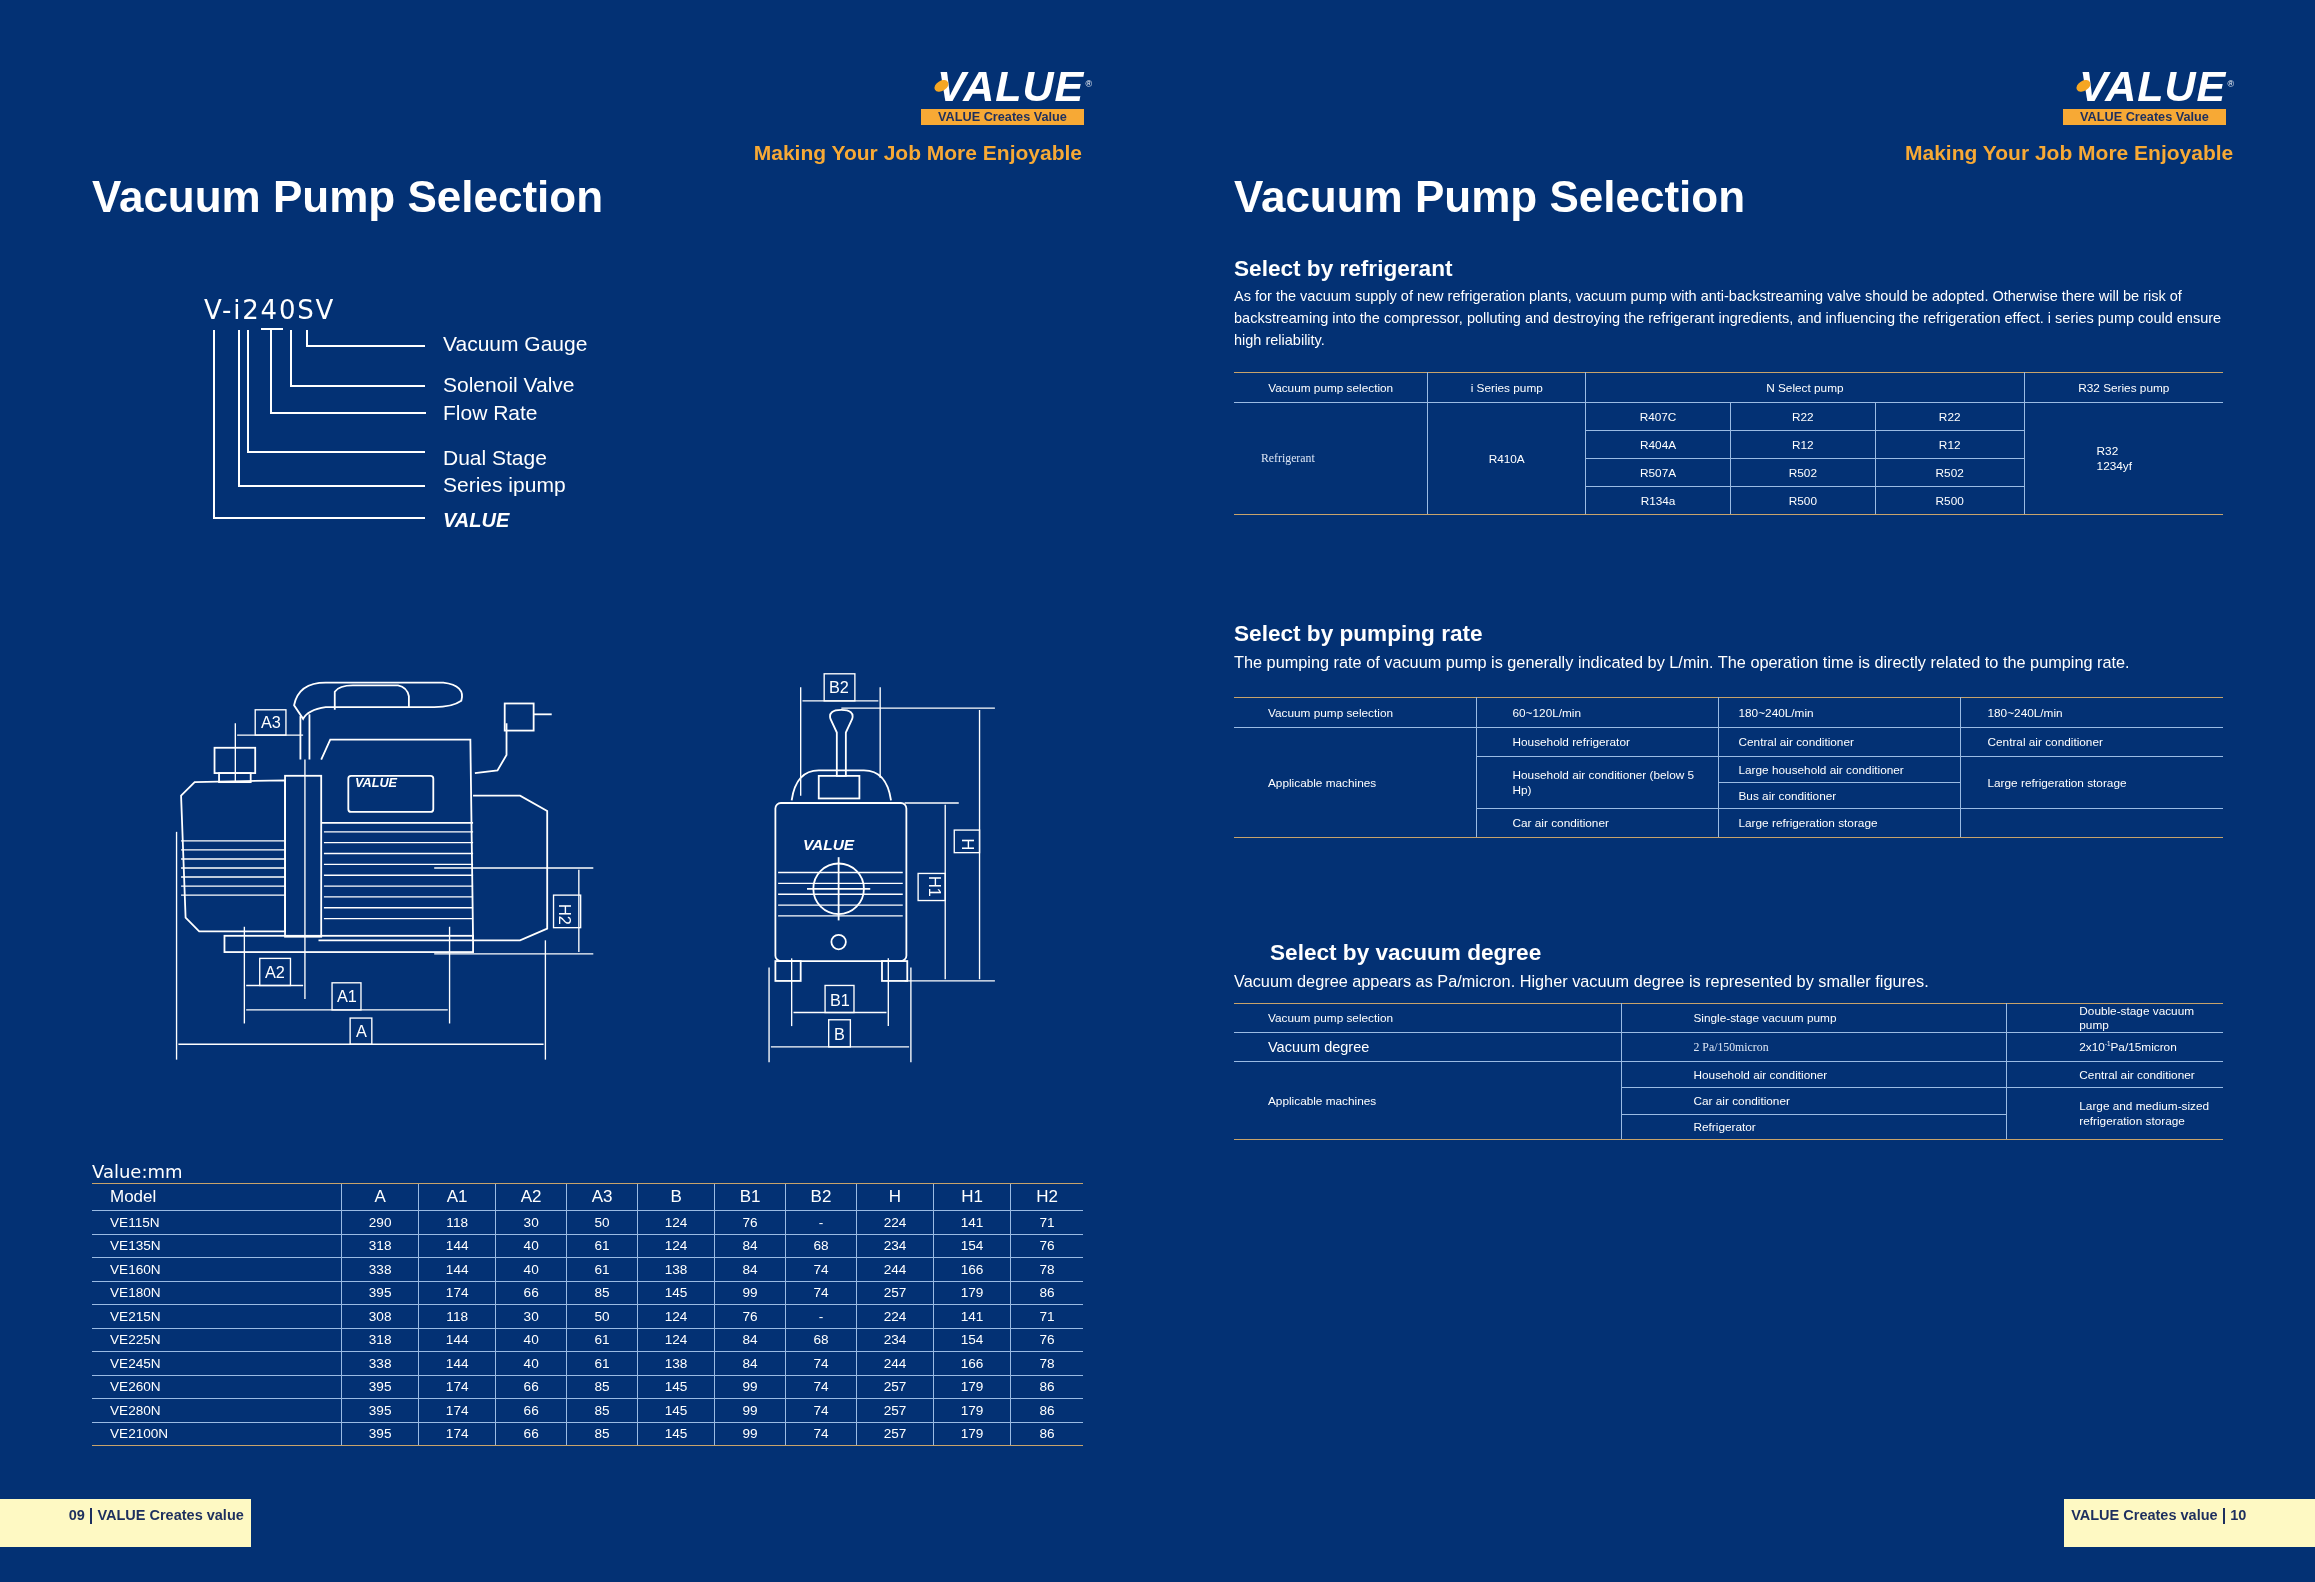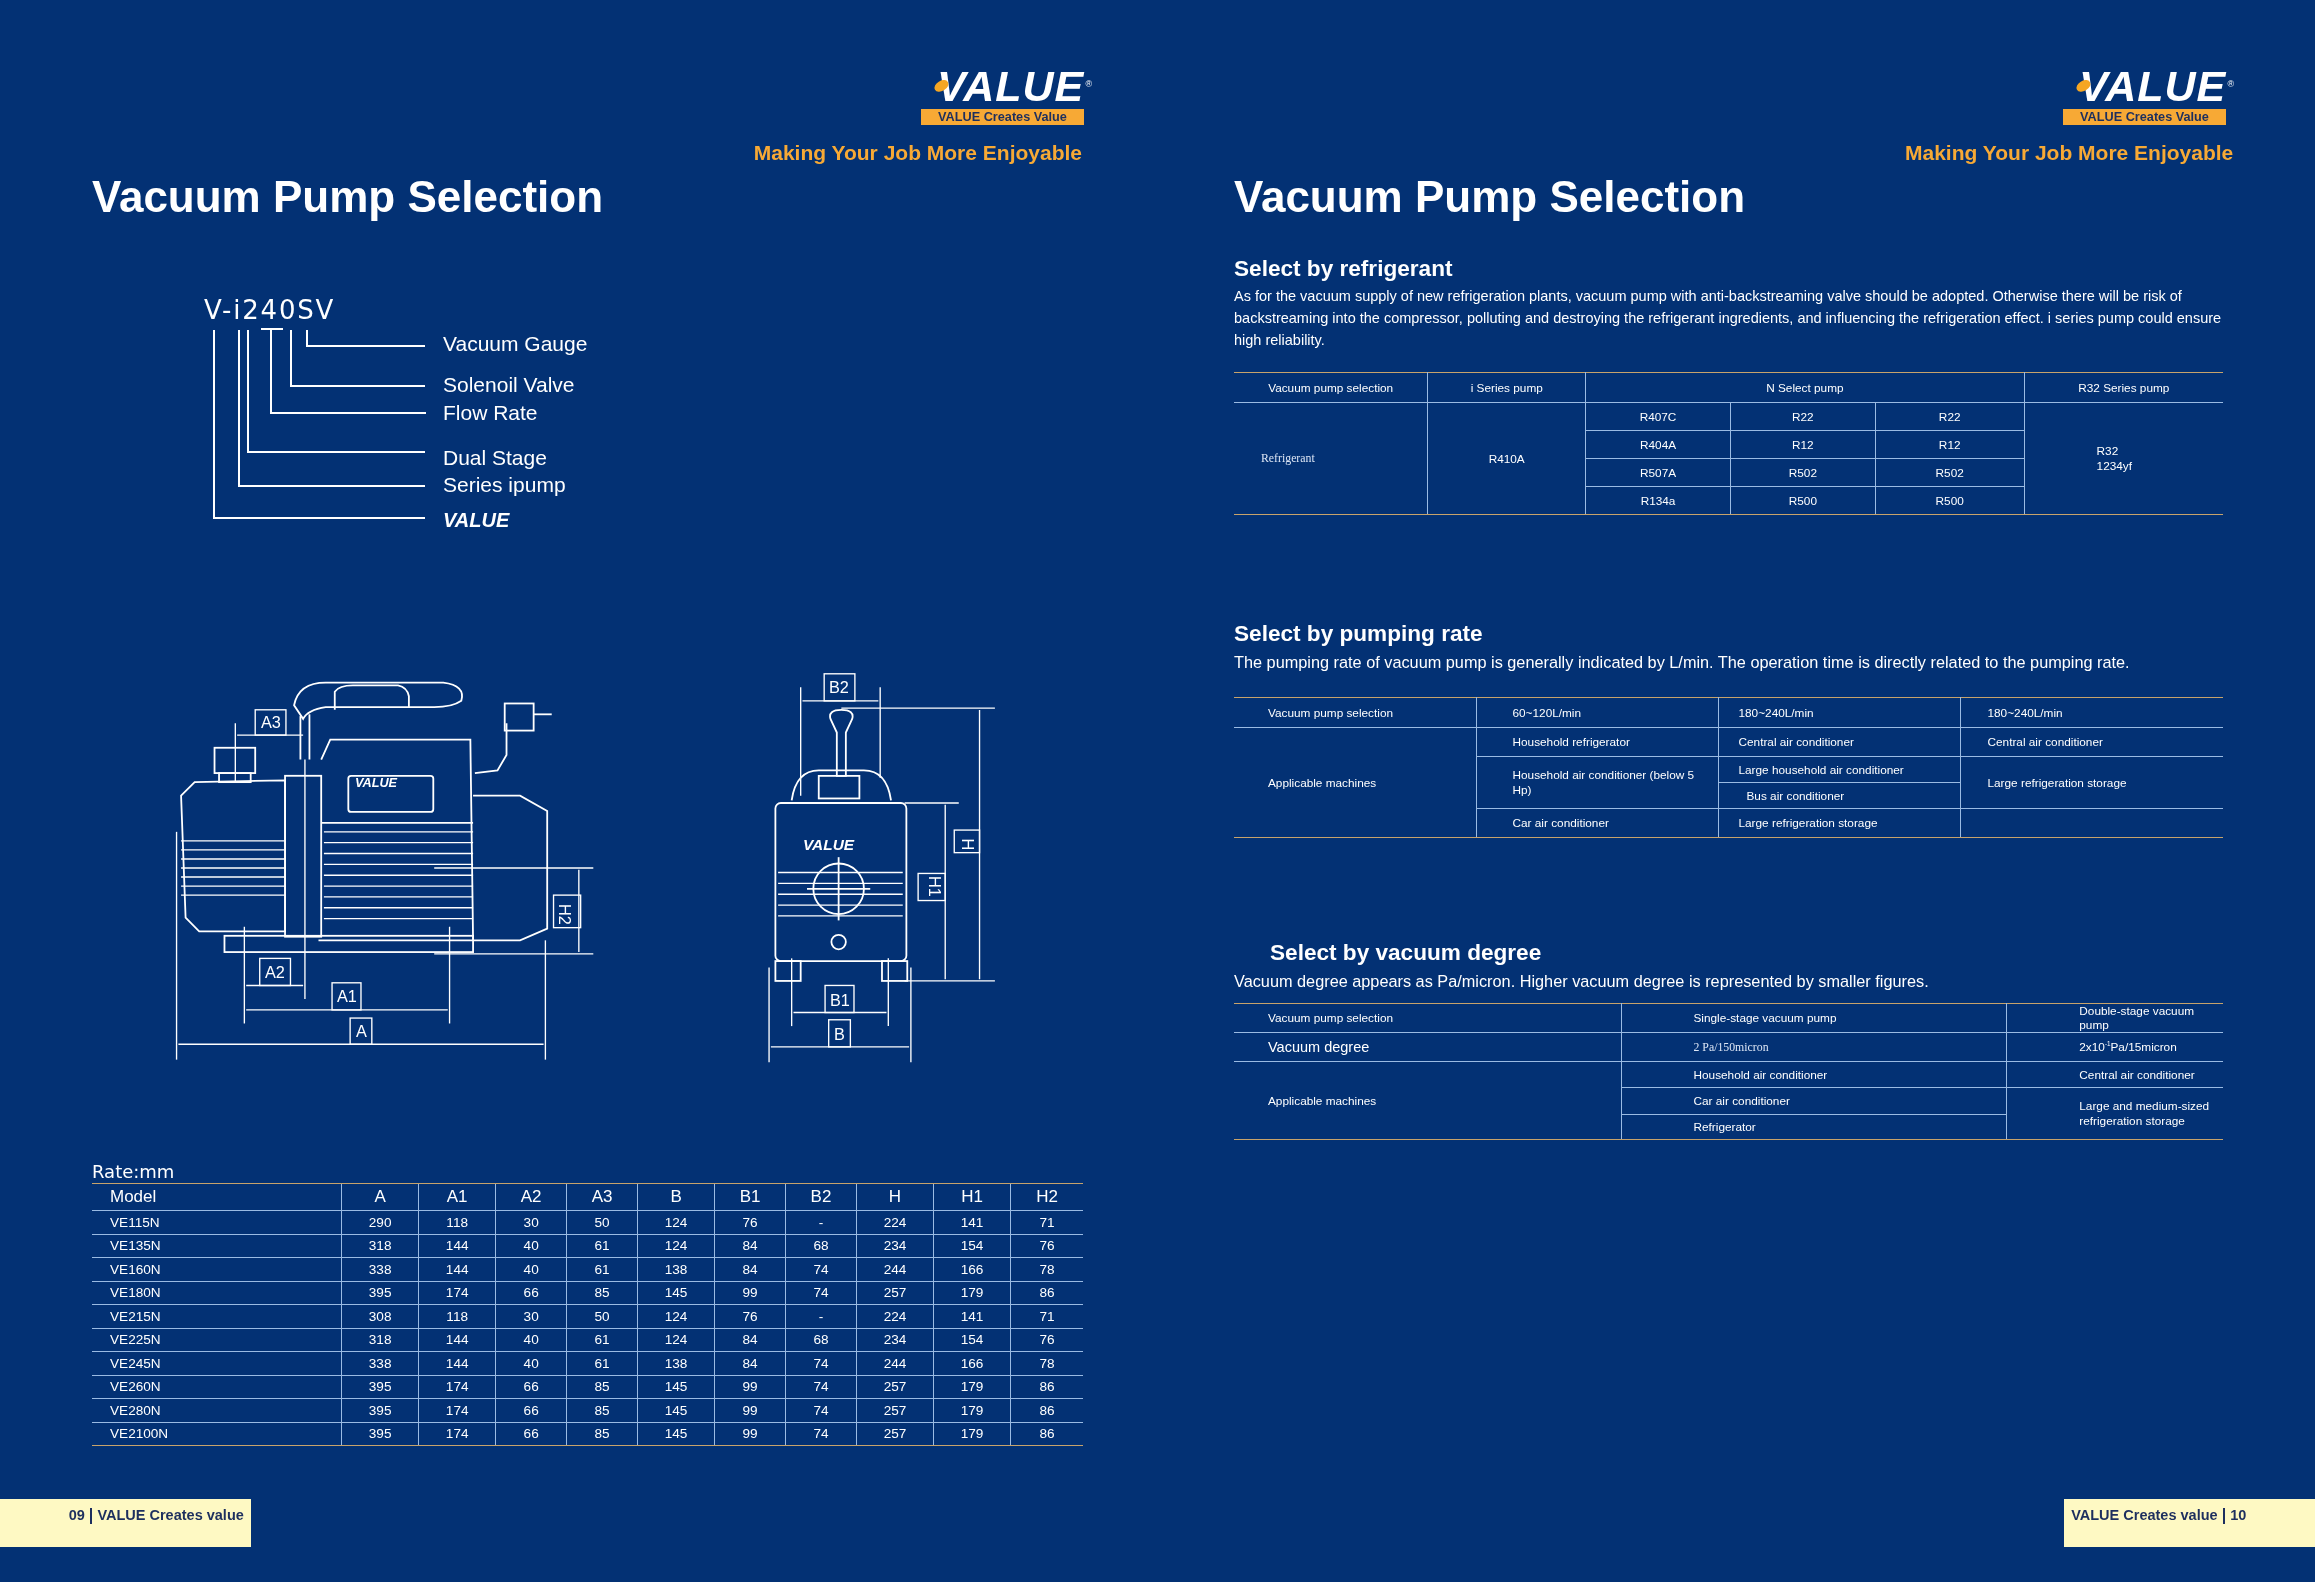--- a/index.html
+++ b/index.html
@@ -208,21 +208,21 @@
         <rect x="185" y="236" width="30" height="30"></rect>
     </g>
   </svg>
   <div style="position:absolute;left:829px;top:678px;font-size:16.3px;">B2</div>
   <div style="position:absolute;left:830px;top:991px;font-size:16.3px;">B1</div>
   <div style="position:absolute;left:834px;top:1025px;font-size:16.3px;">B</div>
   <div style="position:absolute;left:962px;top:835px;font-size:16.3px;transform:rotate(90deg);">H</div>
   <div style="position:absolute;left:924px;top:877px;font-size:16.3px;transform:rotate(90deg);">H1</div>
   <div style="position:absolute;left:803px;top:836px;font-size:15.4px;font-weight:900;font-style:italic;">VALUE</div>
 
-  <div class="unit-label">Rate:mm</div>
+  <div class="unit-label">Value:mm</div>
   <table class="dims">
     <thead>
         <tr id="dims-head">
           <th>Model</th>
           <th>A</th>
           <th>A1</th>
           <th>A2</th>
           <th>A3</th>
           <th>B</th>
           <th>B1</th>
@@ -430,21 +430,21 @@
       <td style="padding-left:36px;">Household refrigerator</td>
       <td style="padding-left:20px;">Central air conditioner</td>
       <td style="padding-left:27px;">Central air conditioner</td>
     </tr>
     <tr style="height:26px;">
       <td rowspan="2" style="padding-left:36px;line-height:14.5px;">Household air conditioner (below 5 Hp)</td>
       <td style="padding-left:20px;">Large household air conditioner</td>
       <td rowspan="2" style="padding-left:27px;">Large refrigeration storage</td>
     </tr>
     <tr style="height:26px;">
-      <td style="padding-left:28px;margin-top:15px;">Bus air conditioner</td>
+      <td style="padding-left:20px;margin-top:15px;">Bus air conditioner</td>
     </tr>
     <tr style="height:29px;" class="last">
       <td style="padding-left:36px;">Car air conditioner</td>
       <td style="padding-left:20px;">Large refrigeration storage</td>
       <td style="padding-left:27px;"></td>
     </tr>
   </tbody>
     </table>
 
   <div class="sec-title" style="top:940px;margin-left:36px;">Select by vacuum degree</div>

